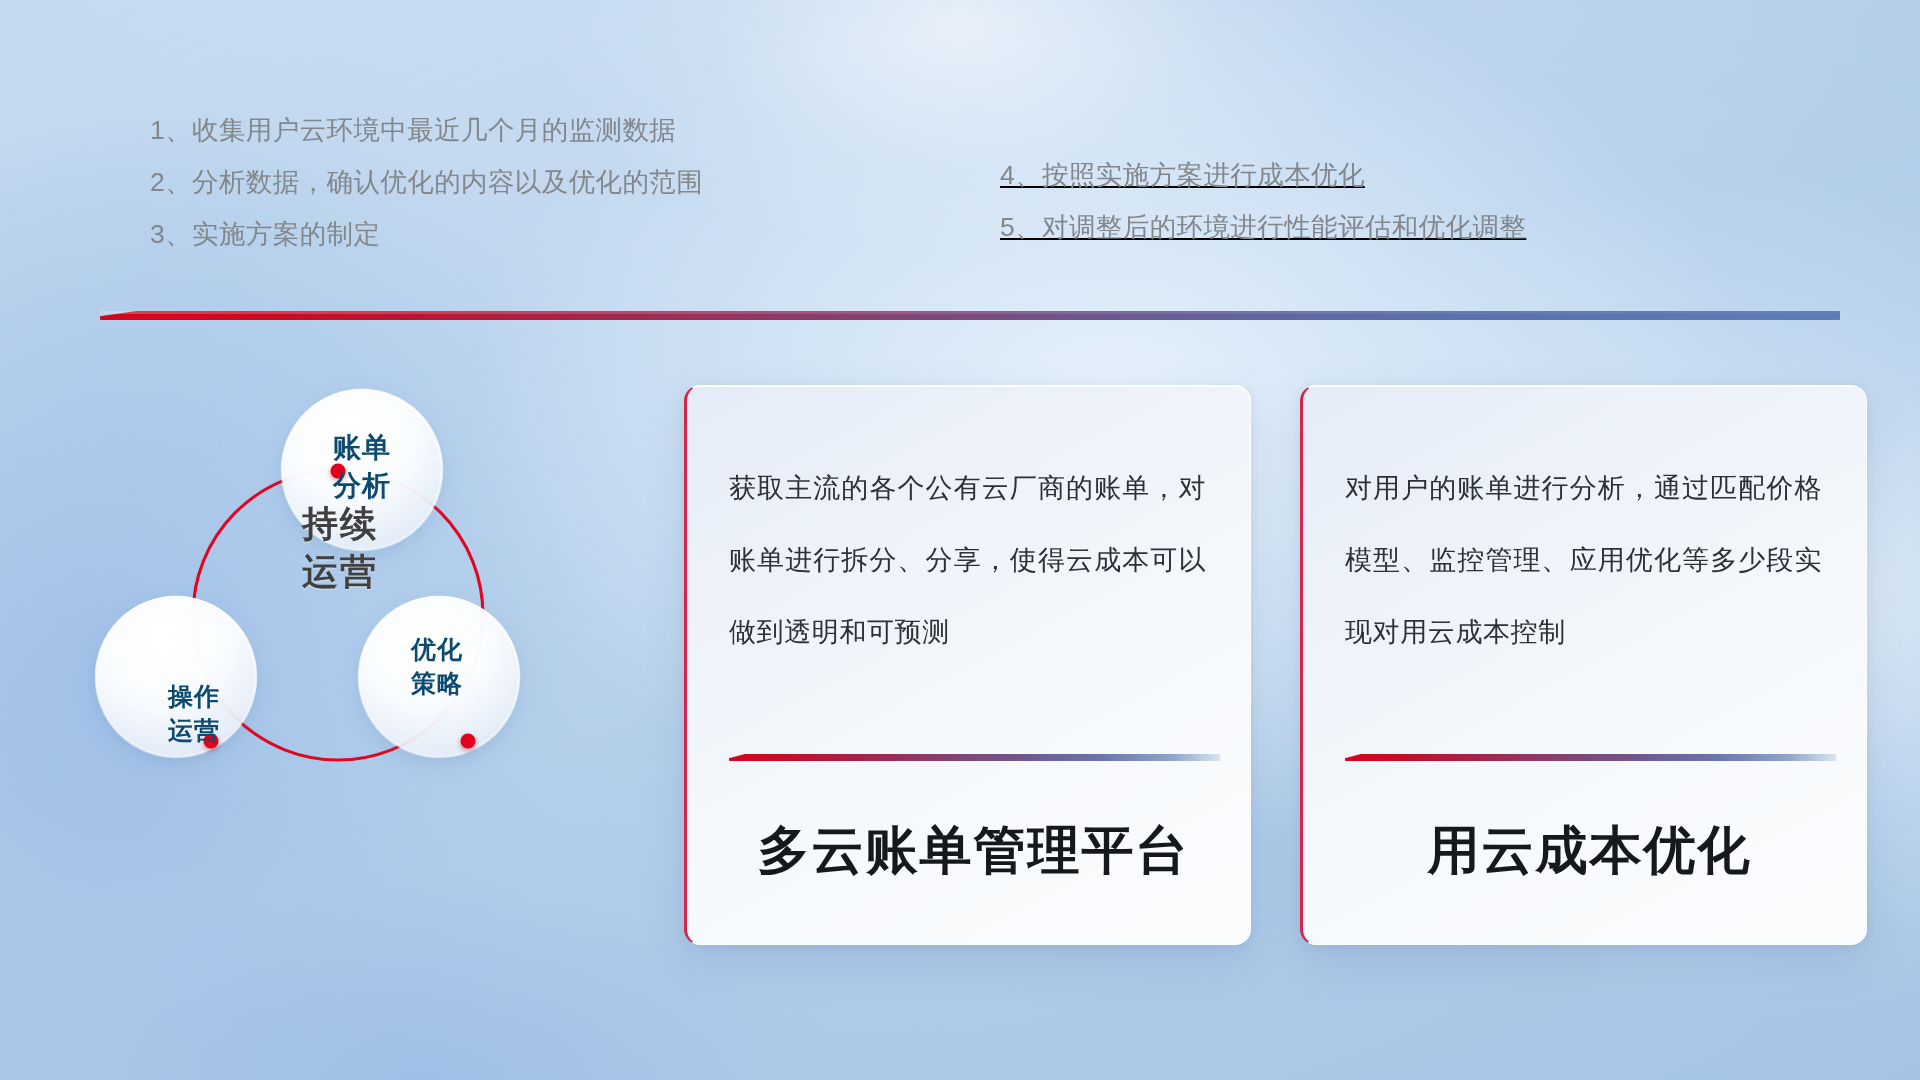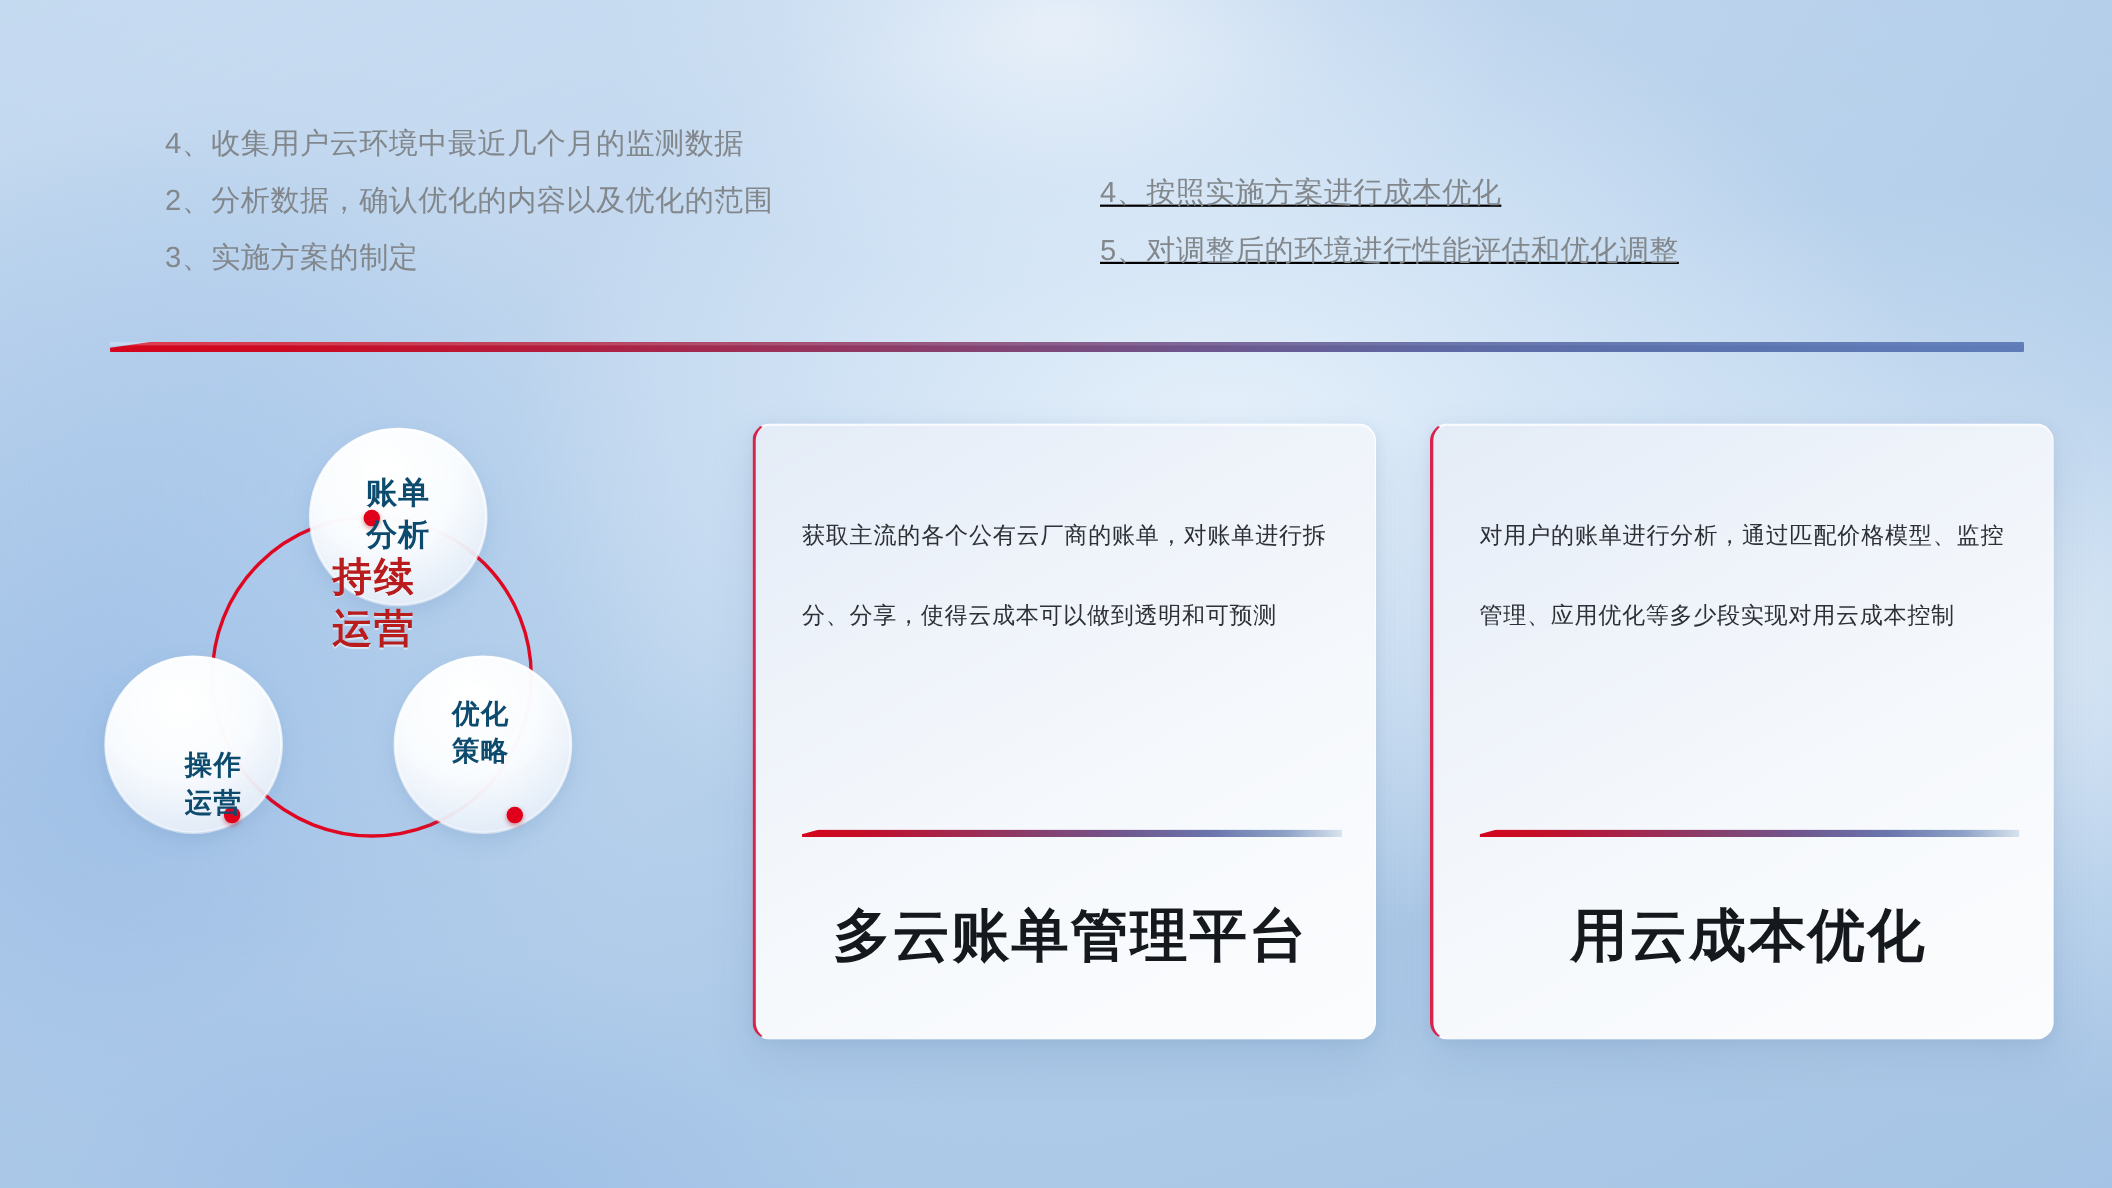--- a/index.html
+++ b/index.html
@@ -123,21 +123,21 @@
     letter-spacing: 1px;
     white-space: pre-line;
     pointer-events: none;
   }
   .venn-label.top    { left: 192px; top: 74px;  width: 180px; font-size: 28px; }
   .venn-label.bl     { left: 24px;  top: 278px; width: 180px; font-size: 25px; margin-top: 47px; }
   .venn-label.br     { left: 267px; top: 278px; width: 180px; font-size: 25px; }
   .venn-label.center {
     left: 145px; top: 145px; width: 230px;
     font-size: 36px;
-    color: #b91c1c;
+    color: #404040;
     font-weight: 800;
     letter-spacing: 2px;
     text-shadow: 0 1px 1px rgba(255,255,255,0.55);
   }
 
   
   .card {
     position: absolute;
     top: 385px;
     width: 567px;
@@ -152,21 +152,21 @@
       inset 0 1px 0 rgba(255,255,255,0.85);
     overflow: hidden;
   }
   .card.one { left: 684px; }
   .card.two { left: 1300px; }
 
   .card-body {
     position: absolute;
     left: 42px; right: 44px;
     top: 66px;
-    font-size: 21px;
+    font-size: 27px;
     line-height: 72px;
     color: #2d3136;
     letter-spacing: 0.6px;
     text-align: justify;
     text-justify: inter-ideograph;
   }
 
   .card-divider {
     position: absolute;
     left: 42px;
@@ -203,21 +203,21 @@
   <div class="bg-glow-c"></div>
   <div class="bg-soft-left"></div>
   <div class="bg-glow-d"></div>
   <div class="bg-glow-a"></div>
   <div class="bg-glow-b"></div>
   <div class="bg-glow-e"></div>
   <div class="bg-vignette"></div>
 
   <div class="bullets">
     <div class="bullet-col left">
-      <div class="bullet-line">4、收集用户云环境中最近几个月的监测数据</div>
+      <div class="bullet-line">1、收集用户云环境中最近几个月的监测数据</div>
       <div class="bullet-line">2、分析数据，确认优化的内容以及优化的范围</div>
       <div class="bullet-line">3、实施方案的制定</div>
     </div>
     <div class="bullet-col right">
       <div class="bullet-line">4、按照实施方案进行成本优化</div>
       <div class="bullet-line">5、对调整后的环境进行性能评估和优化调整</div>
     </div>
   </div>
 
   <div class="accent-bar">

